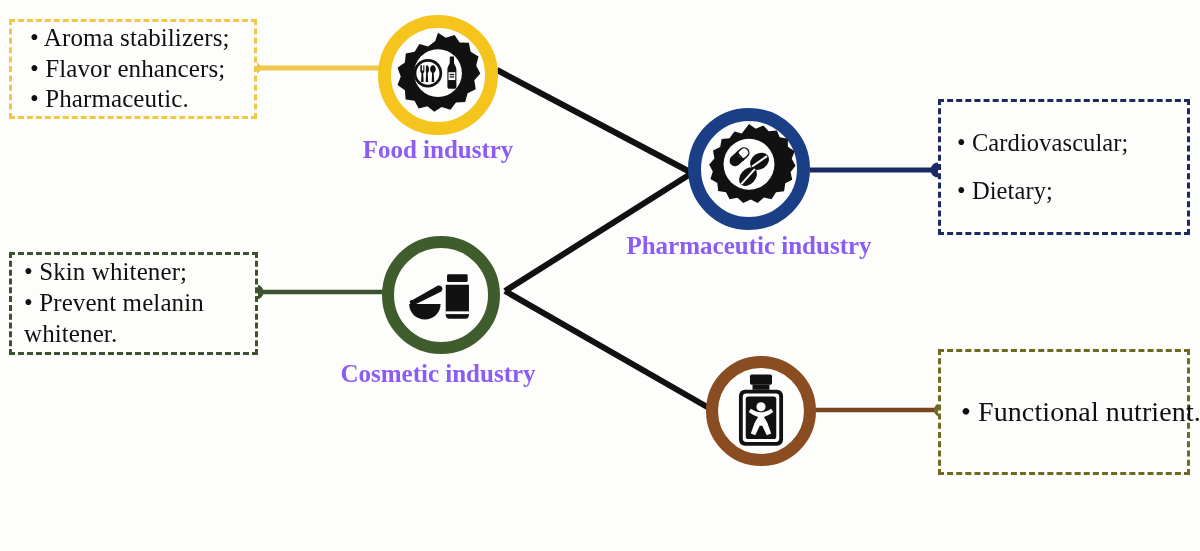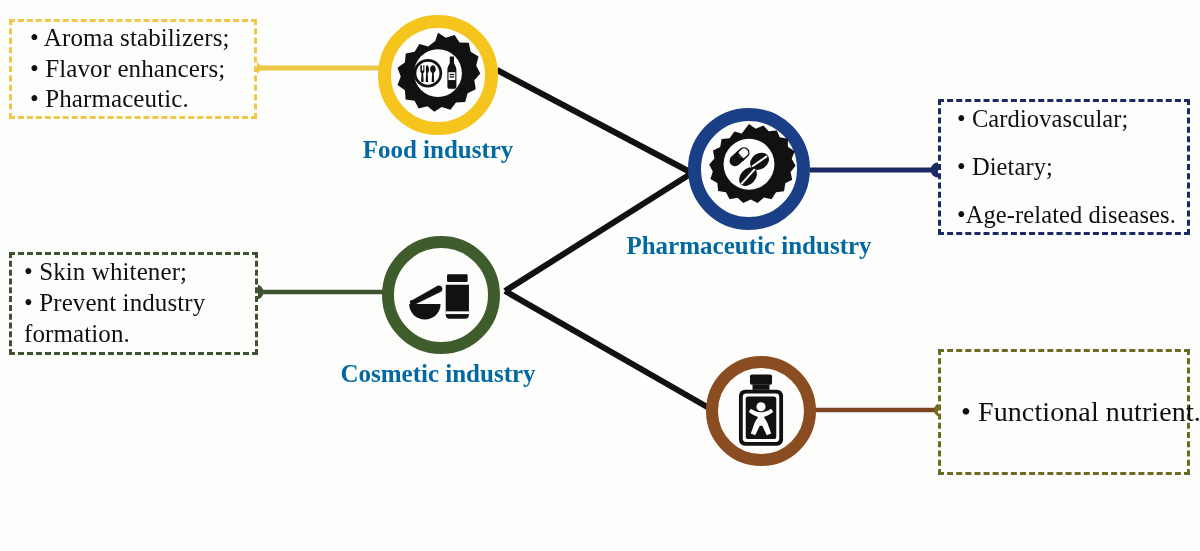--- a/index.html
+++ b/index.html
@@ -78,21 +78,21 @@
   #node-pharma{ left:688px; top:108px; width:122px; height:122px; border:13px solid #1b3f86; }
   #node-dietary{ left:706px; top:356px; width:110px; height:110px; border:12px solid #8a4d21; }
 
   .node svg{ display:block; }
 
   
   .caption{
     position:absolute;
     font-weight:bold;
     font-size:25px;
-    color:#0369a1;
+    color:#8b5cf6;
     text-align:center;
     line-height:1.18;
     white-space:nowrap;
   }
   #cap-food{ left:288px; top:135px; width:300px; }
   #cap-cosmetic{ left:288px; top:359px; width:300px; }
   #cap-pharma{ left:599px; top:231px; width:300px; }
   #cap-dietary{ left:601px; top:477px; width:300px; white-space:normal; }
 </style>
 </head>
@@ -120,27 +120,26 @@
   </svg>
 
   <div class="callout" id="box-food">
     <div class="line">• Aroma stabilizers;</div>
     <div class="line">• Flavor enhancers;</div>
     <div class="line">• Pharmaceutic.</div>
   </div>
 
   <div class="callout" id="box-cosmetic">
     <div class="line">• Skin  whitener;</div>
-    <div class="line wrap">• Prevent industry formation.</div>
+    <div class="line wrap">• Prevent melanin whitener.</div>
   </div>
 
   <div class="callout" id="box-pharma">
     <div class="line">• Cardiovascular;</div>
     <div class="line">• Dietary;</div>
-    <div class="line">•Age-related diseases.</div>
   </div>
 
   <div class="callout" id="box-dietary">
     <div class="line">• Functional  nutrient.</div>
   </div>
 
   <div class="node" id="node-food">
     <span>
       <svg width="92" height="92" viewBox="0 0 100 100">
         <path fill="#111111" d="M50 4 L58.5 9.5 L68 6.5 L73.5 14.8 L83.5 15 L85.5 24.8 L94 30 L91.5 39.7 L96 48.5

